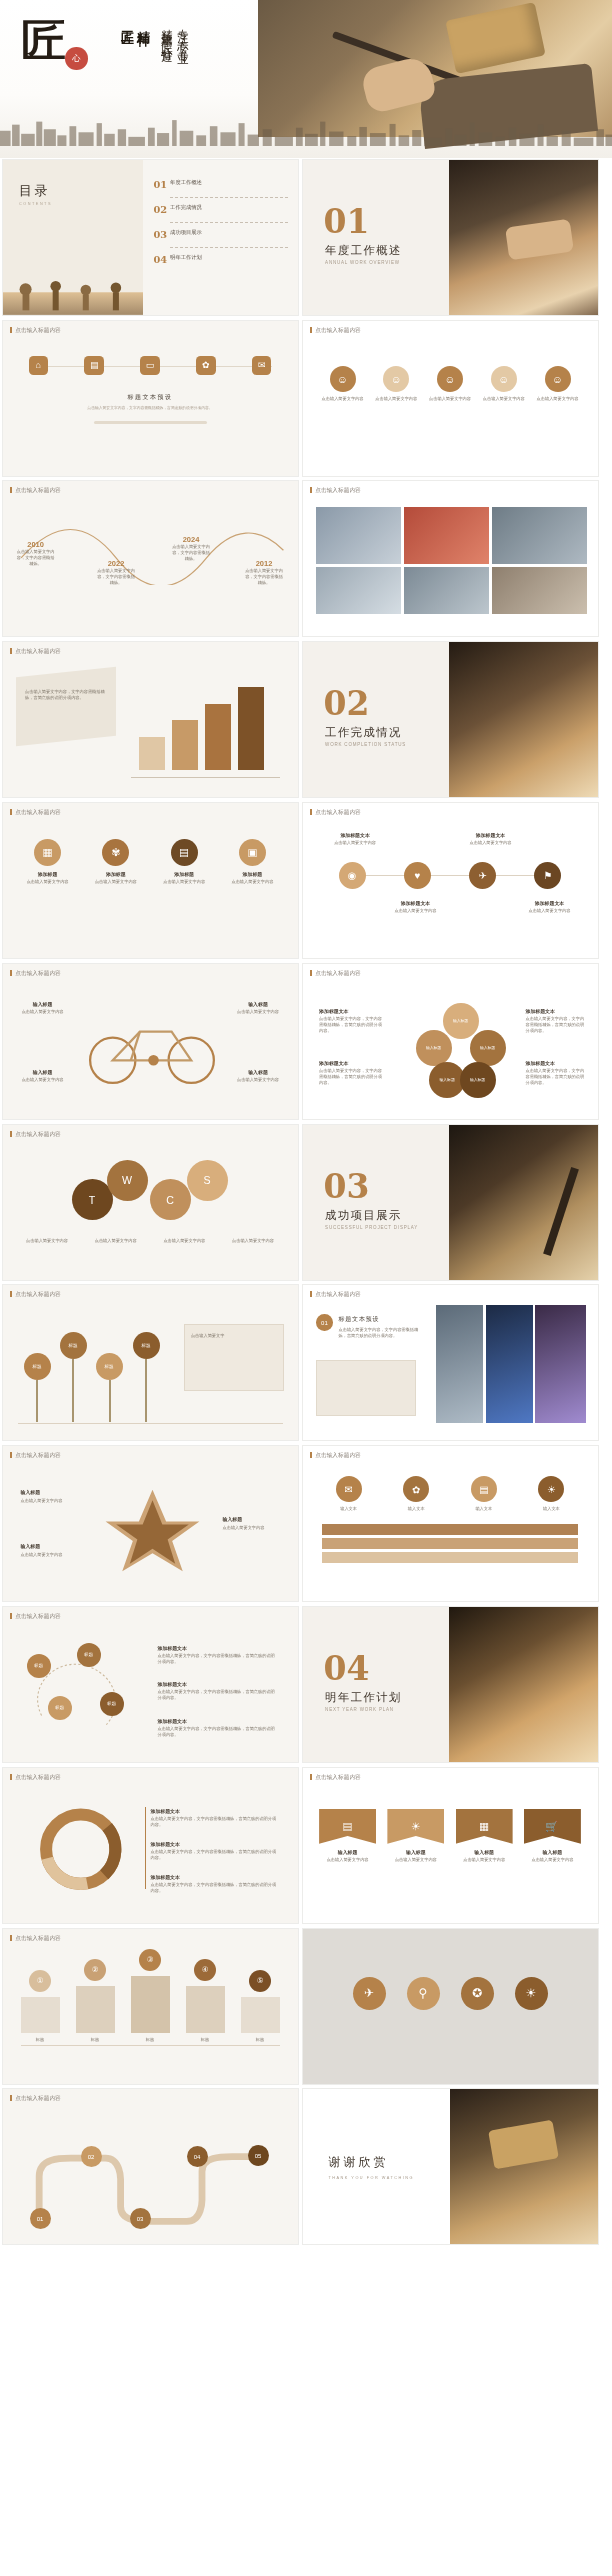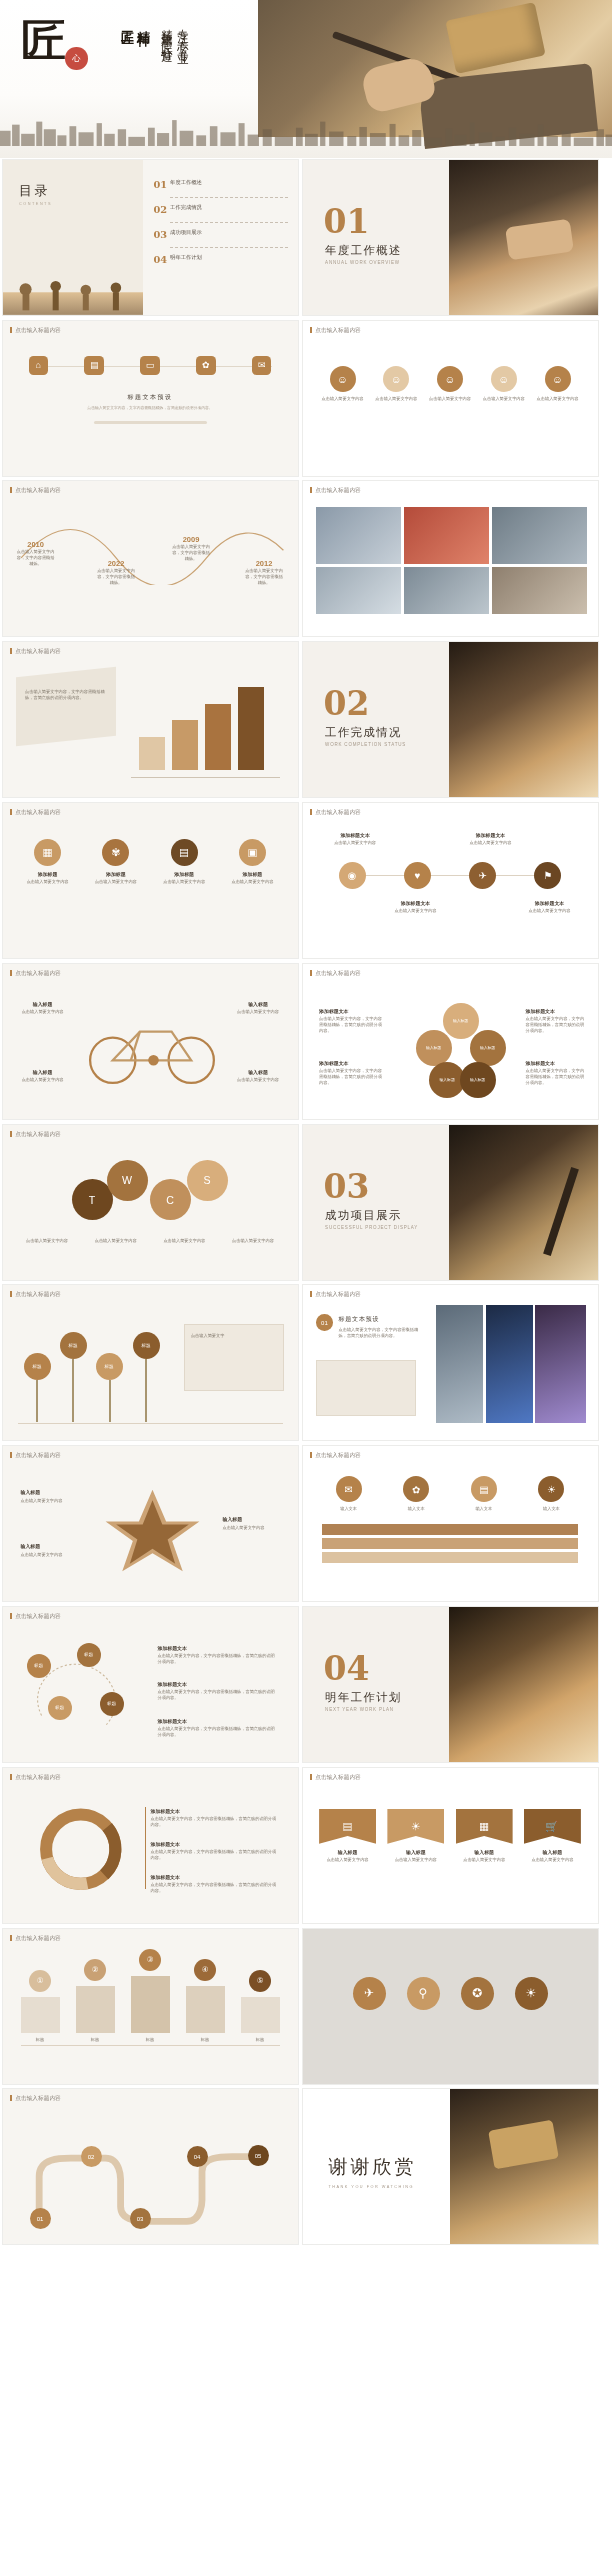--- a/index.html
+++ b/index.html
@@ -30,21 +30,21 @@
   .sec-left{position:absolute;left:0;top:0;width:148px;height:157px;background:#f4f1ec;}
   .sec-num{position:absolute;left:21px;top:42px;font-family:"DejaVu Serif","Liberation Serif",serif;font-size:33px;color:#b5824a;font-weight:700;}
   .sec-t{position:absolute;left:22.6px;top:83px;font-size:11.3px;color:#3c3228;letter-spacing:1.5px;}
   .sec-s{position:absolute;left:22.6px;top:100px;font-size:4.5px;color:#a79a8b;letter-spacing:0.8px;}
   .sec-img{position:absolute;right:0;top:0;width:149px;height:157px;}
   .circle{border-radius:50%;display:flex;align-items:center;justify-content:center;}
   .ico{width:19.6px;height:19.6px;border-radius:4.5px;background:#b5824a;color:#fff;font-size:9px;display:flex;align-items:center;justify-content:center;}
   .lbl{font-size:4.2px;color:#7d7468;text-align:center;line-height:6px;}
   .lbl b{display:block;font-size:4.9px;color:#4a4036;font-weight:600;margin-bottom:1.5px;}
   .dashline{border-top:0.8px dashed #c9bfb2;}
-  .thanks{font-family:"DejaVu Serif","Liberation Serif",serif;font-size:19px;color:#3a3026;letter-spacing:3px;}
+  .thanks{font-family:"DejaVu Serif","Liberation Serif",serif;font-size:12px;color:#3a3026;letter-spacing:3px;}
   .toc-item{display:flex;align-items:flex-start;margin-bottom:6.8px;}
   .toc-num{font-family:"DejaVu Serif","Liberation Serif",serif;font-size:9.8px;color:#b5824a;font-weight:700;width:16.6px;}
   .toc-tx{font-size:5.3px;color:#5a5046;line-height:6.8px;}
 </style>
 </head>
 <body>
 
 <div class="deck">
 
   <div class="cover">
@@ -224,21 +224,21 @@
       </svg>
       <div style="position:absolute;left:13.6px;top:59px;text-align:center;width:39px;">
         <div style="font-size:7.5px;color:#b5824a;font-weight:700;">2010</div>
         <div class="lbl">点击输入简要文字内容，文字内容需概括精炼。</div>
       </div>
       <div style="position:absolute;left:94px;top:78px;text-align:center;width:39px;">
         <div style="font-size:7.5px;color:#b5824a;font-weight:700;">2022</div>
         <div class="lbl">点击输入简要文字内容，文字内容需概括精炼。</div>
       </div>
       <div style="position:absolute;left:169px;top:54px;text-align:center;width:39px;">
-        <div style="font-size:7.5px;color:#b5824a;font-weight:700;">2009</div>
+        <div style="font-size:7.5px;color:#b5824a;font-weight:700;">2024</div>
         <div class="lbl">点击输入简要文字内容，文字内容需概括精炼。</div>
       </div>
       <div style="position:absolute;left:242px;top:78px;text-align:center;width:39px;">
         <div style="font-size:7.5px;color:#b5824a;font-weight:700;">2012</div>
         <div class="lbl">点击输入简要文字内容，文字内容需概括精炼。</div>
       </div>
     </div>
 
     <div class="slide white">
       <div class="stitle"><span class="bar"></span><span>点击输入标题内容</span></div>

